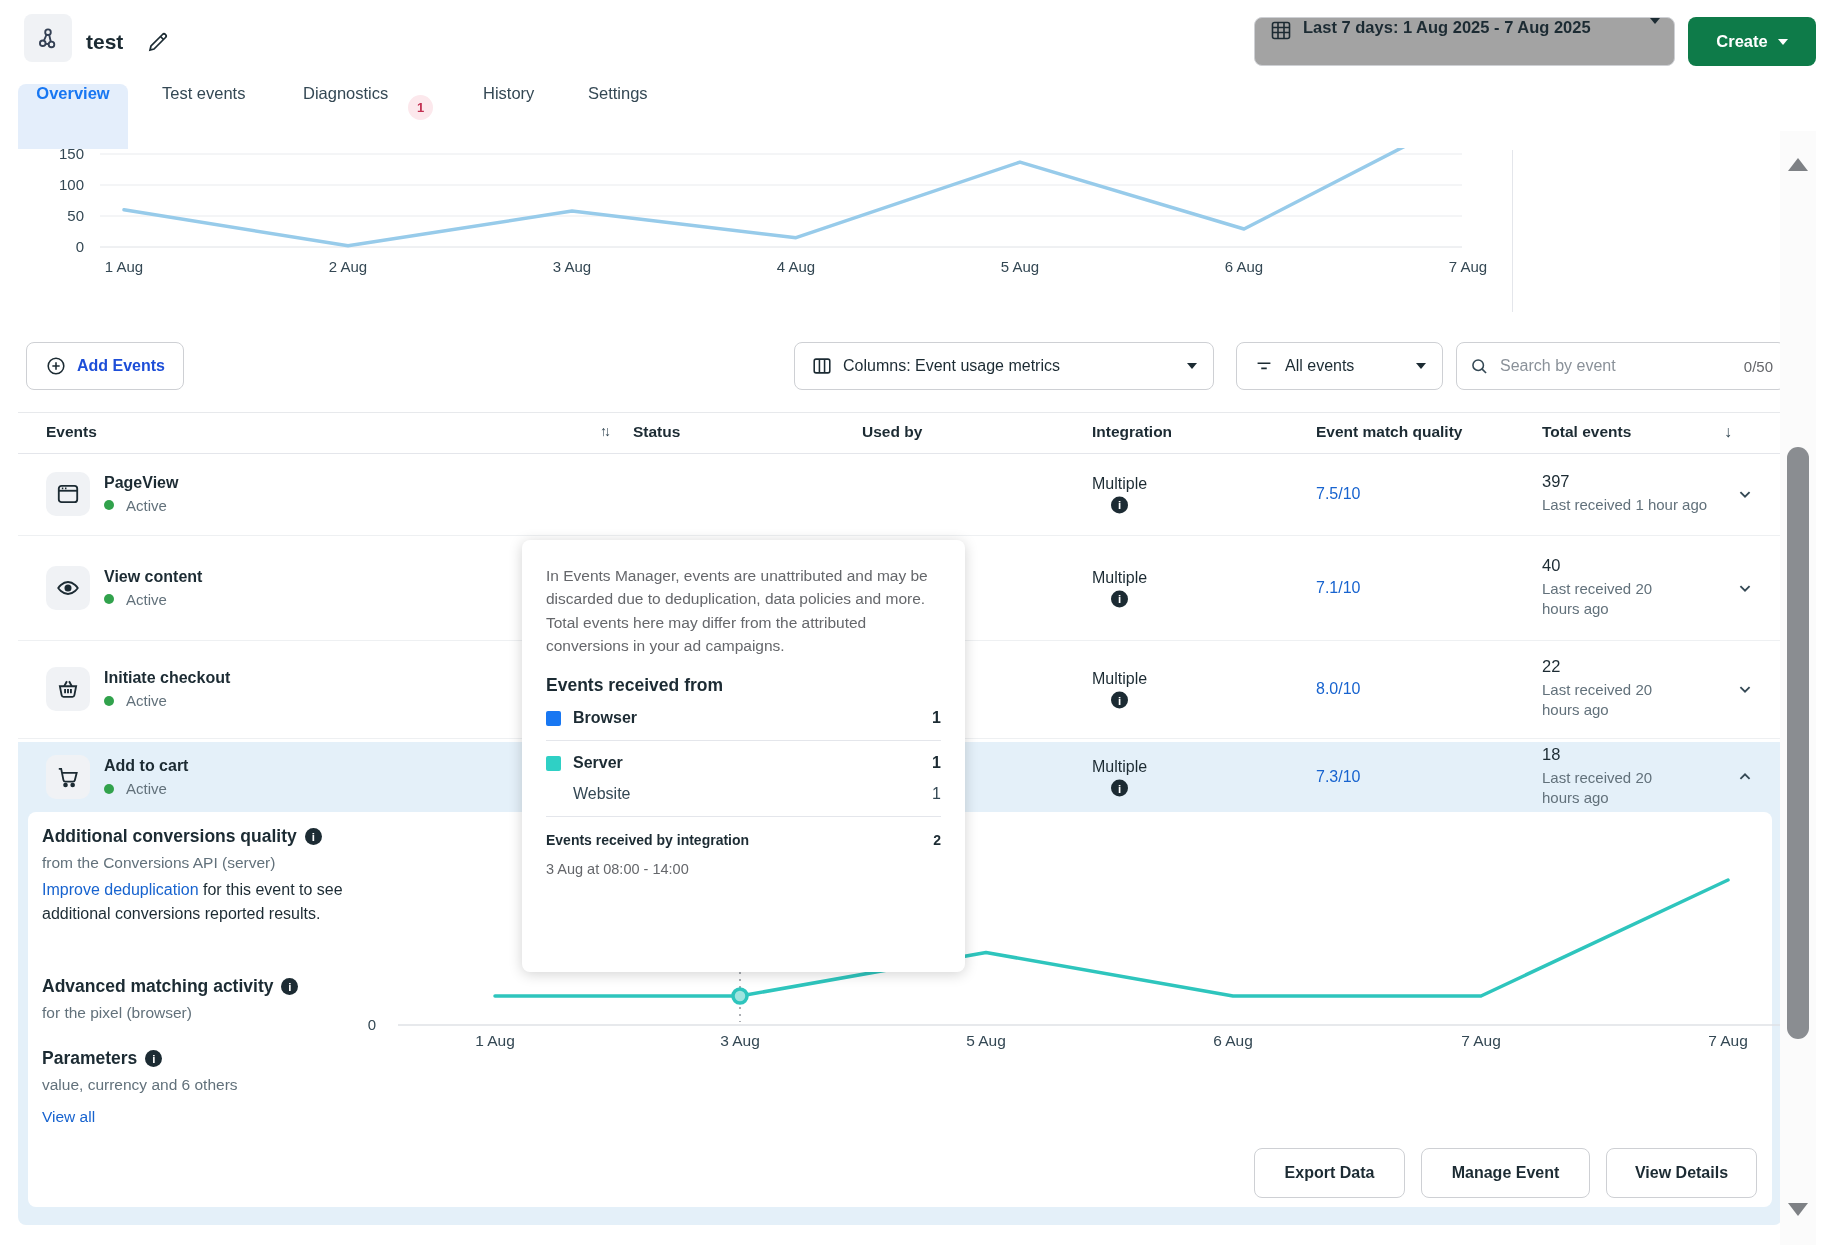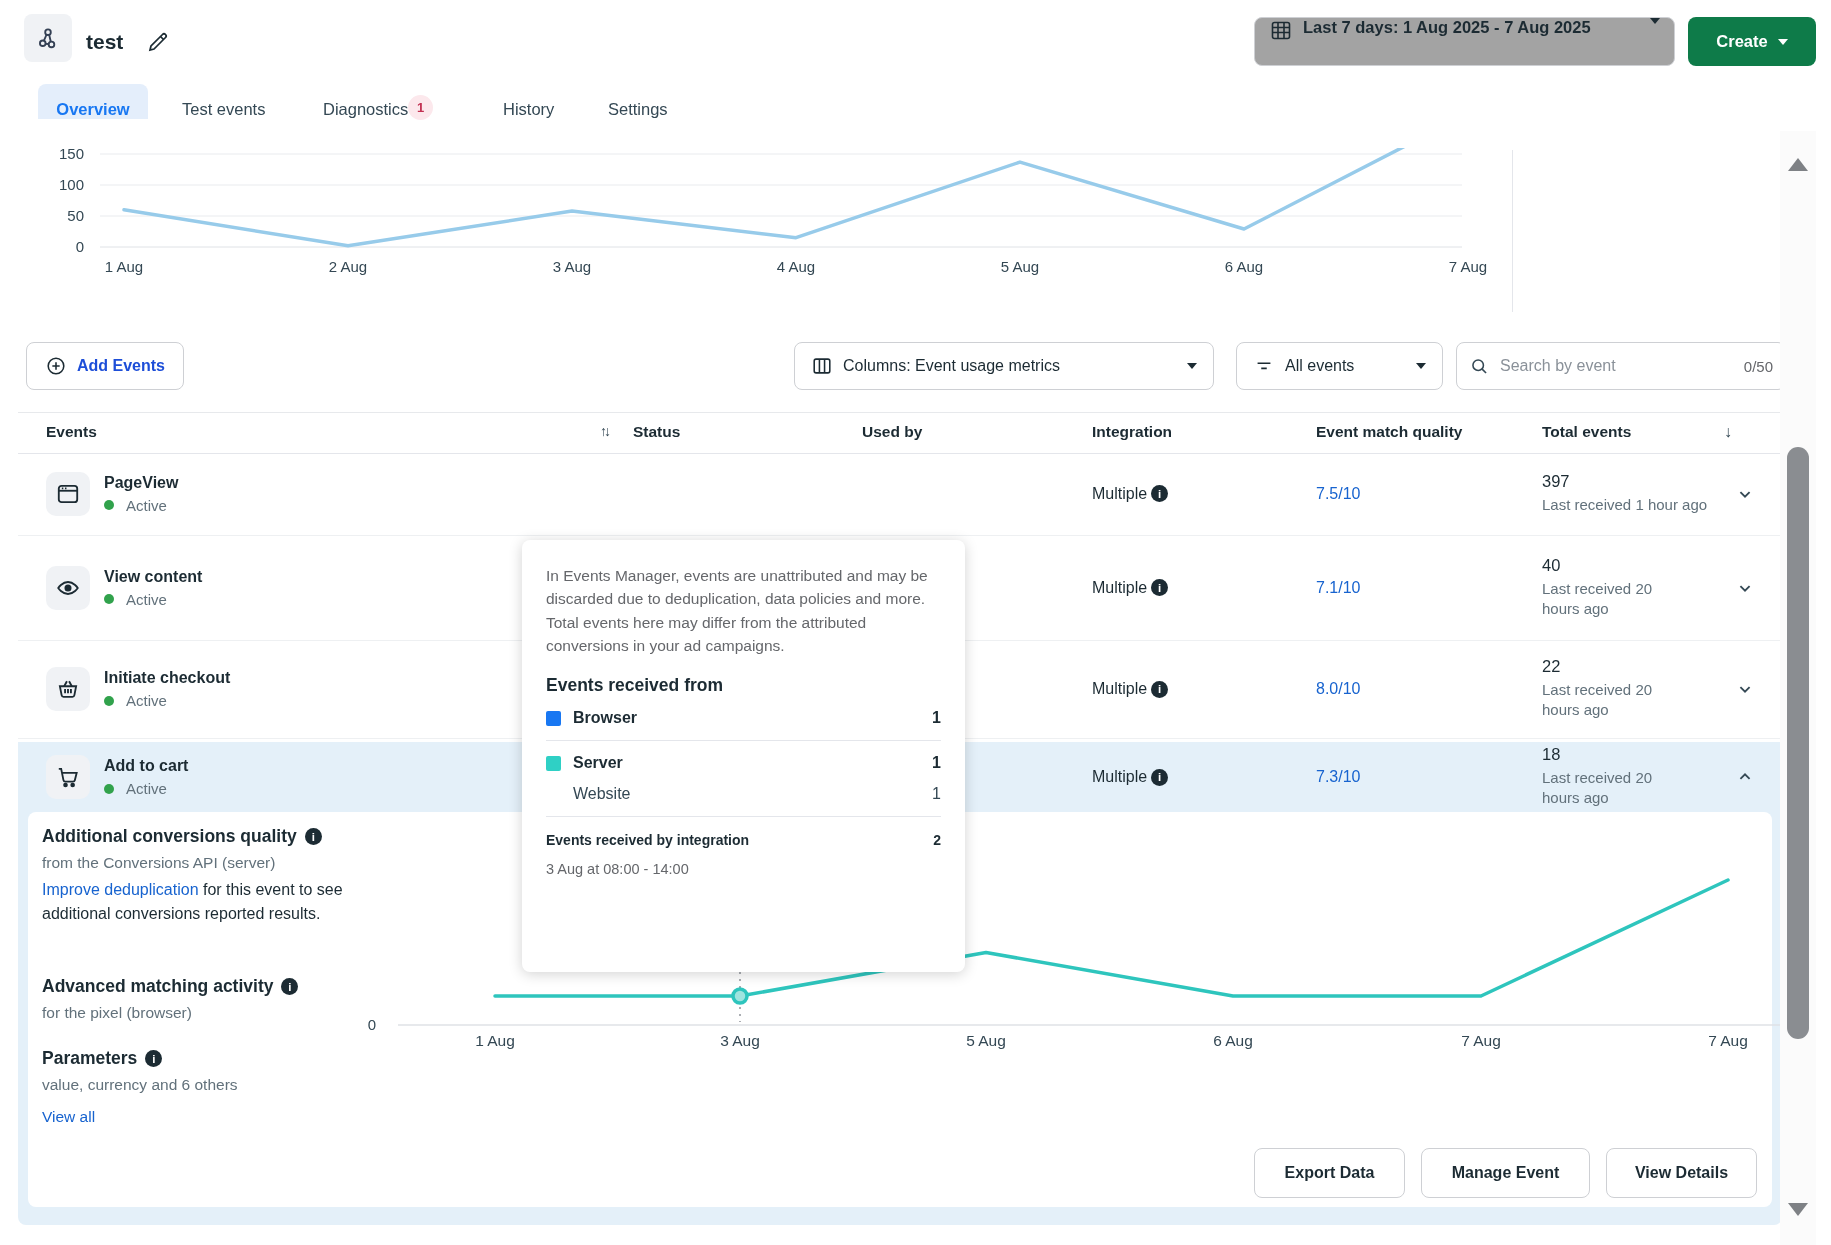--- a/index.html
+++ b/index.html
@@ -13,21 +13,21 @@
   .date-btn{position:absolute;left:1254px;top:17px;width:421px;height:49px;border:1px solid #ced0d4;border-radius:8px;
             display:flex;align-items:flex-start;gap:10px;padding:0 14px;box-sizing:border-box;background:#a3a3a3;cursor:pointer;}
   .date-btn .lbl{font-size:16.5px;font-weight:600;flex:1;}
   .create-btn{position:absolute;left:1688px;top:17px;width:128px;height:49px;border:none;border-radius:8px;
               background:var(--accent-green);color:#fff;font-size:16.5px;font-weight:bold;
               display:flex;align-items:center;justify-content:center;gap:10px;cursor:pointer;font-family:inherit;}
   .caret{width:0;height:0;border-left:5px solid transparent;border-right:5px solid transparent;border-top:6px solid #1c2b33;}
   .caret.white{border-top-color:#fff;}
   
   .tabbar{position:absolute;left:0;top:84px;width:100%;height:47px;}
-  .tab{position:absolute;top:0;height:35px;display:flex;align-items:flex-end;font-size:16.5px;color:#344854;cursor:pointer;margin-left:20px;}
+  .tab{position:absolute;top:0;height:65px;display:flex;align-items:flex-start;font-size:16.5px;color:#344854;cursor:pointer;}
   .tab.active{left:18px;width:110px;justify-content:center;background:var(--tab-bg);color:var(--tab-blue);
               font-weight:bold;border-radius:8px 8px 0 0;}
   .badge{position:absolute;left:408px;top:11px;width:25px;height:25px;border-radius:50%;background:var(--badge-bg);
          color:var(--badge-text);font-size:13px;font-weight:bold;display:flex;align-items:center;justify-content:center;}
   
   .top-chart{position:absolute;left:0;top:148px;width:1831px;height:132px;overflow:hidden;}
   .top-chart svg{position:absolute;left:0;top:0;}
   .ylab{position:absolute;left:40px;width:44px;text-align:right;font-size:15px;color:#344854;}
   .xlab{position:absolute;top:110px;width:80px;text-align:center;font-size:15px;color:#344854;}
   .side-divider{position:absolute;left:1512px;top:150px;width:1px;height:162px;background:#e4e6eb;}
@@ -48,21 +48,21 @@
          font-size:15.5px;font-weight:bold;}
   .thead span{position:absolute;top:10px;}
   .trow{position:absolute;left:18px;width:1764px;}
   .row-divider{border-bottom:1px solid #eef0f2;}
   .ev-tile{position:absolute;left:28px;top:50%;transform:translateY(-50%);width:44px;height:44px;background:#f0f2f5;
            border-radius:10px;display:flex;align-items:center;justify-content:center;}
   .ev-name{position:absolute;left:86px;top:50%;transform:translateY(-50%);}
   .ev-name .nm{font-size:16px;font-weight:bold;}
   .ev-name .st{display:flex;align-items:center;gap:12px;margin-top:5px;font-size:15px;color:#62717b;}
   .dot{width:10px;height:10px;border-radius:50%;background:var(--status-green);}
-  .cell-int{position:absolute;left:1074px;top:50%;transform:translateY(-50%);display:flex;align-items:center;gap:4px;font-size:16px;}
+  .cell-int{position:absolute;left:1074px;top:50%;transform:translateY(-50%);display:flex;align-items:center;gap:4px;font-size:16px;flex-direction:column;}
   .cell-mq{position:absolute;left:1298px;top:50%;transform:translateY(-50%);font-size:16px;color:var(--link-blue);cursor:pointer;}
   .cell-tot{position:absolute;left:1524px;top:50%;transform:translateY(-50%);}
   .cell-tot .num{font-size:16.5px;}
   .cell-tot .sub{font-size:15px;color:#62717b;margin-top:4px;line-height:1.35;}
   .chev{position:absolute;left:1716px;top:50%;transform:translateY(-50%);cursor:pointer;}
   .info-dot{display:inline-flex;width:17px;height:17px;border-radius:50%;background:#1c2b33;color:#fff;font-size:11.5px;
             font-weight:bold;align-items:center;justify-content:center;font-style:normal;}
   .sort-ic{position:absolute;left:582px;top:9px;font-size:14px;letter-spacing:-3px;color:#344854;cursor:pointer;}
   .hdr-down{position:absolute;left:1706px;top:8px;font-size:16px;color:#344854;cursor:pointer;}
   

